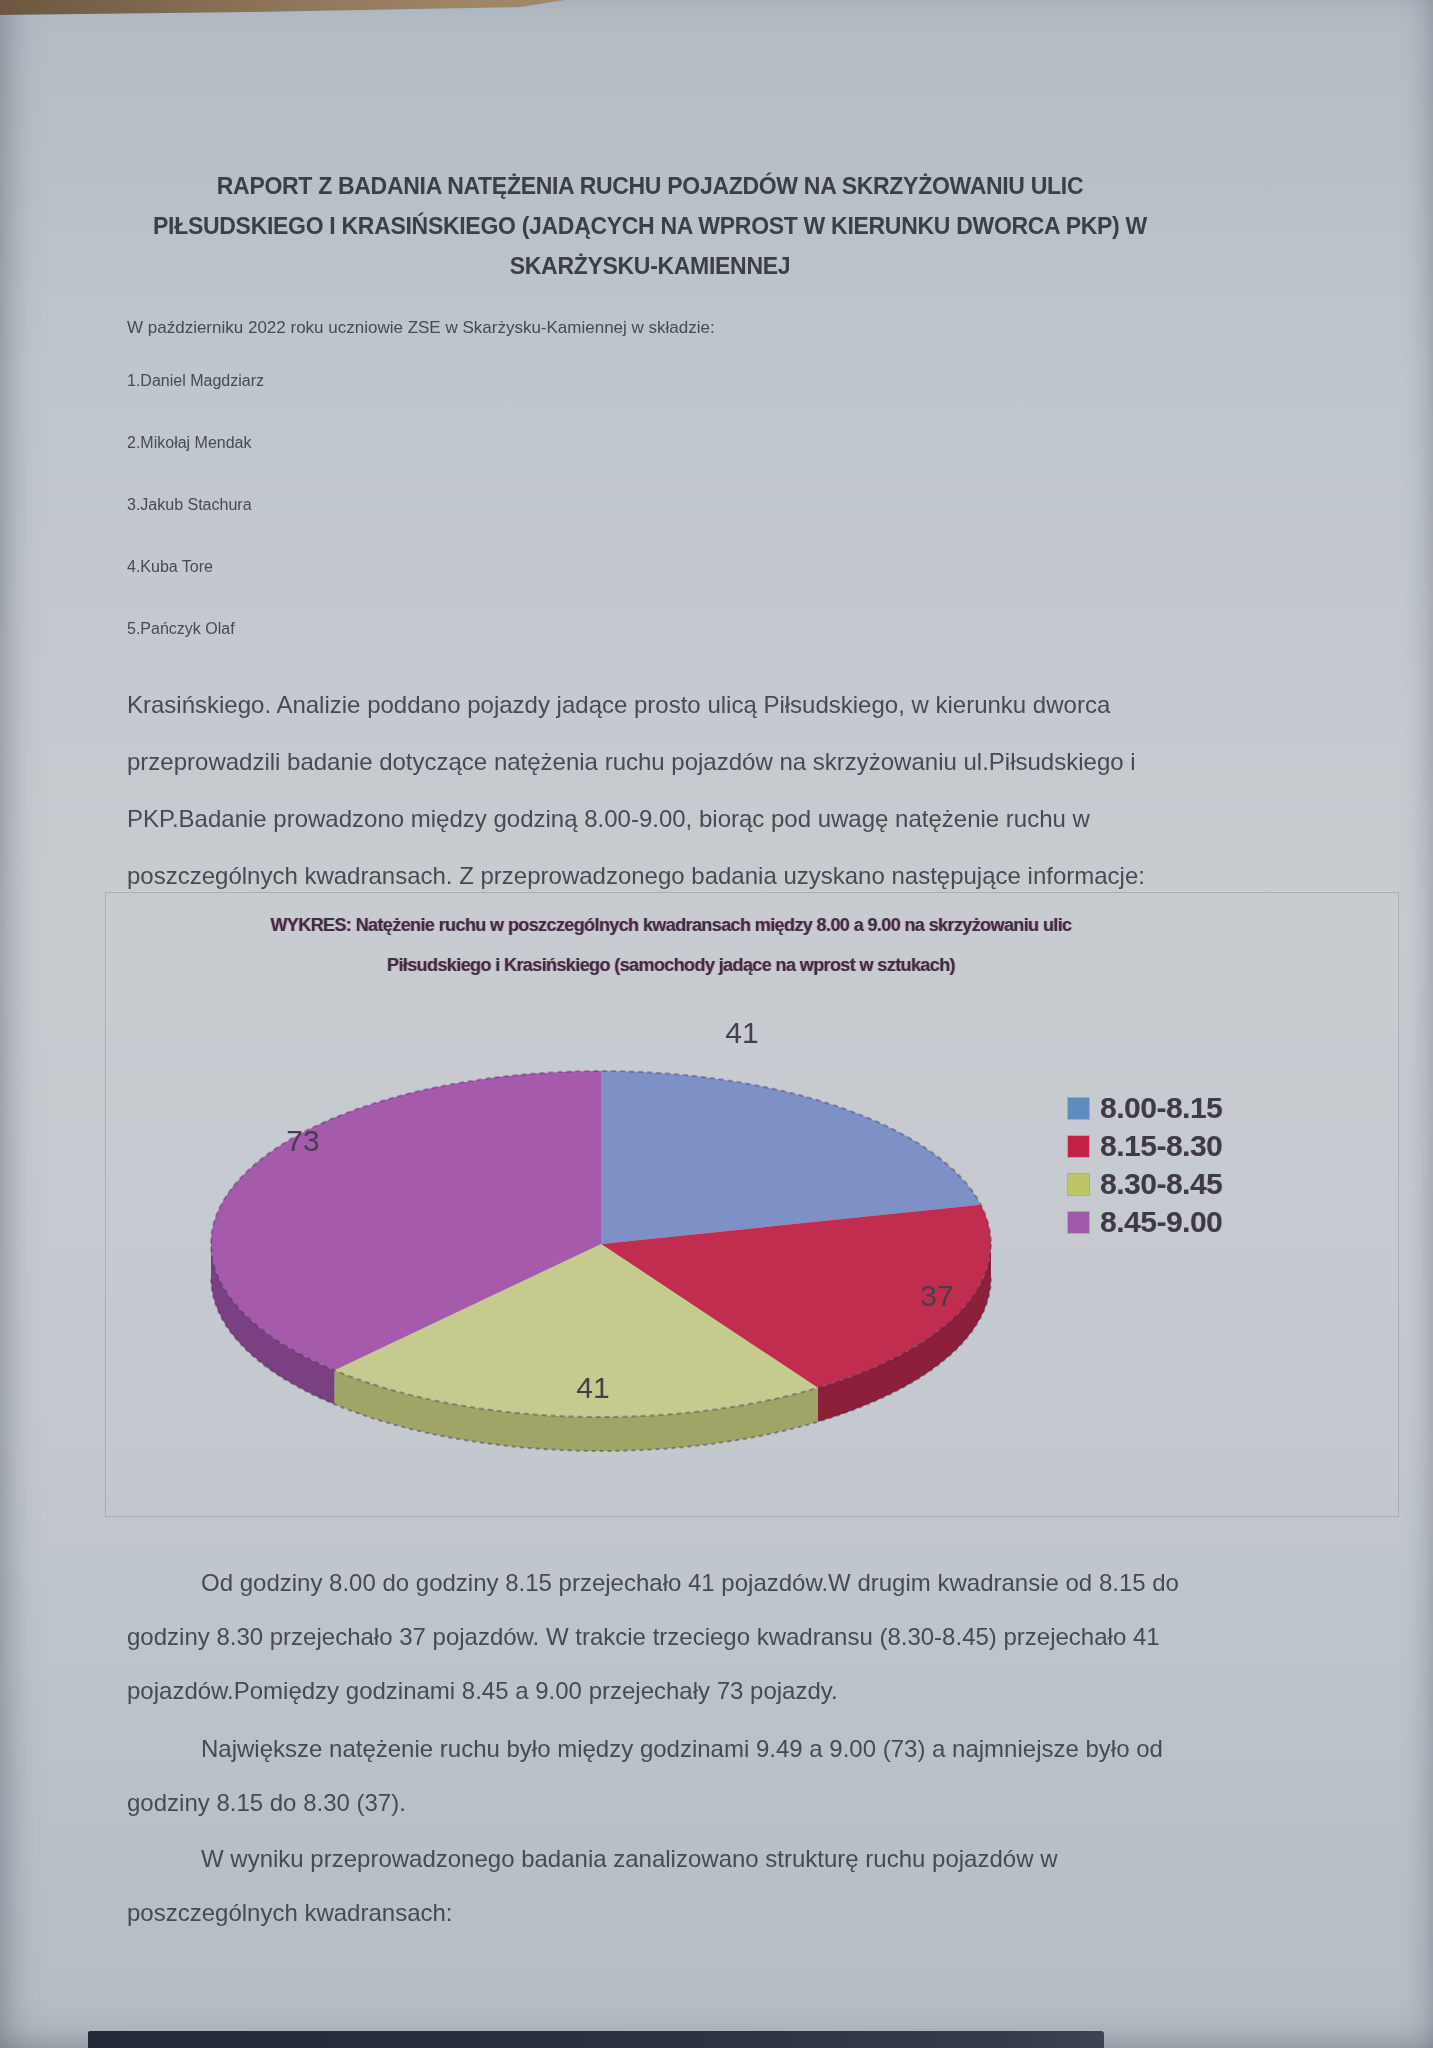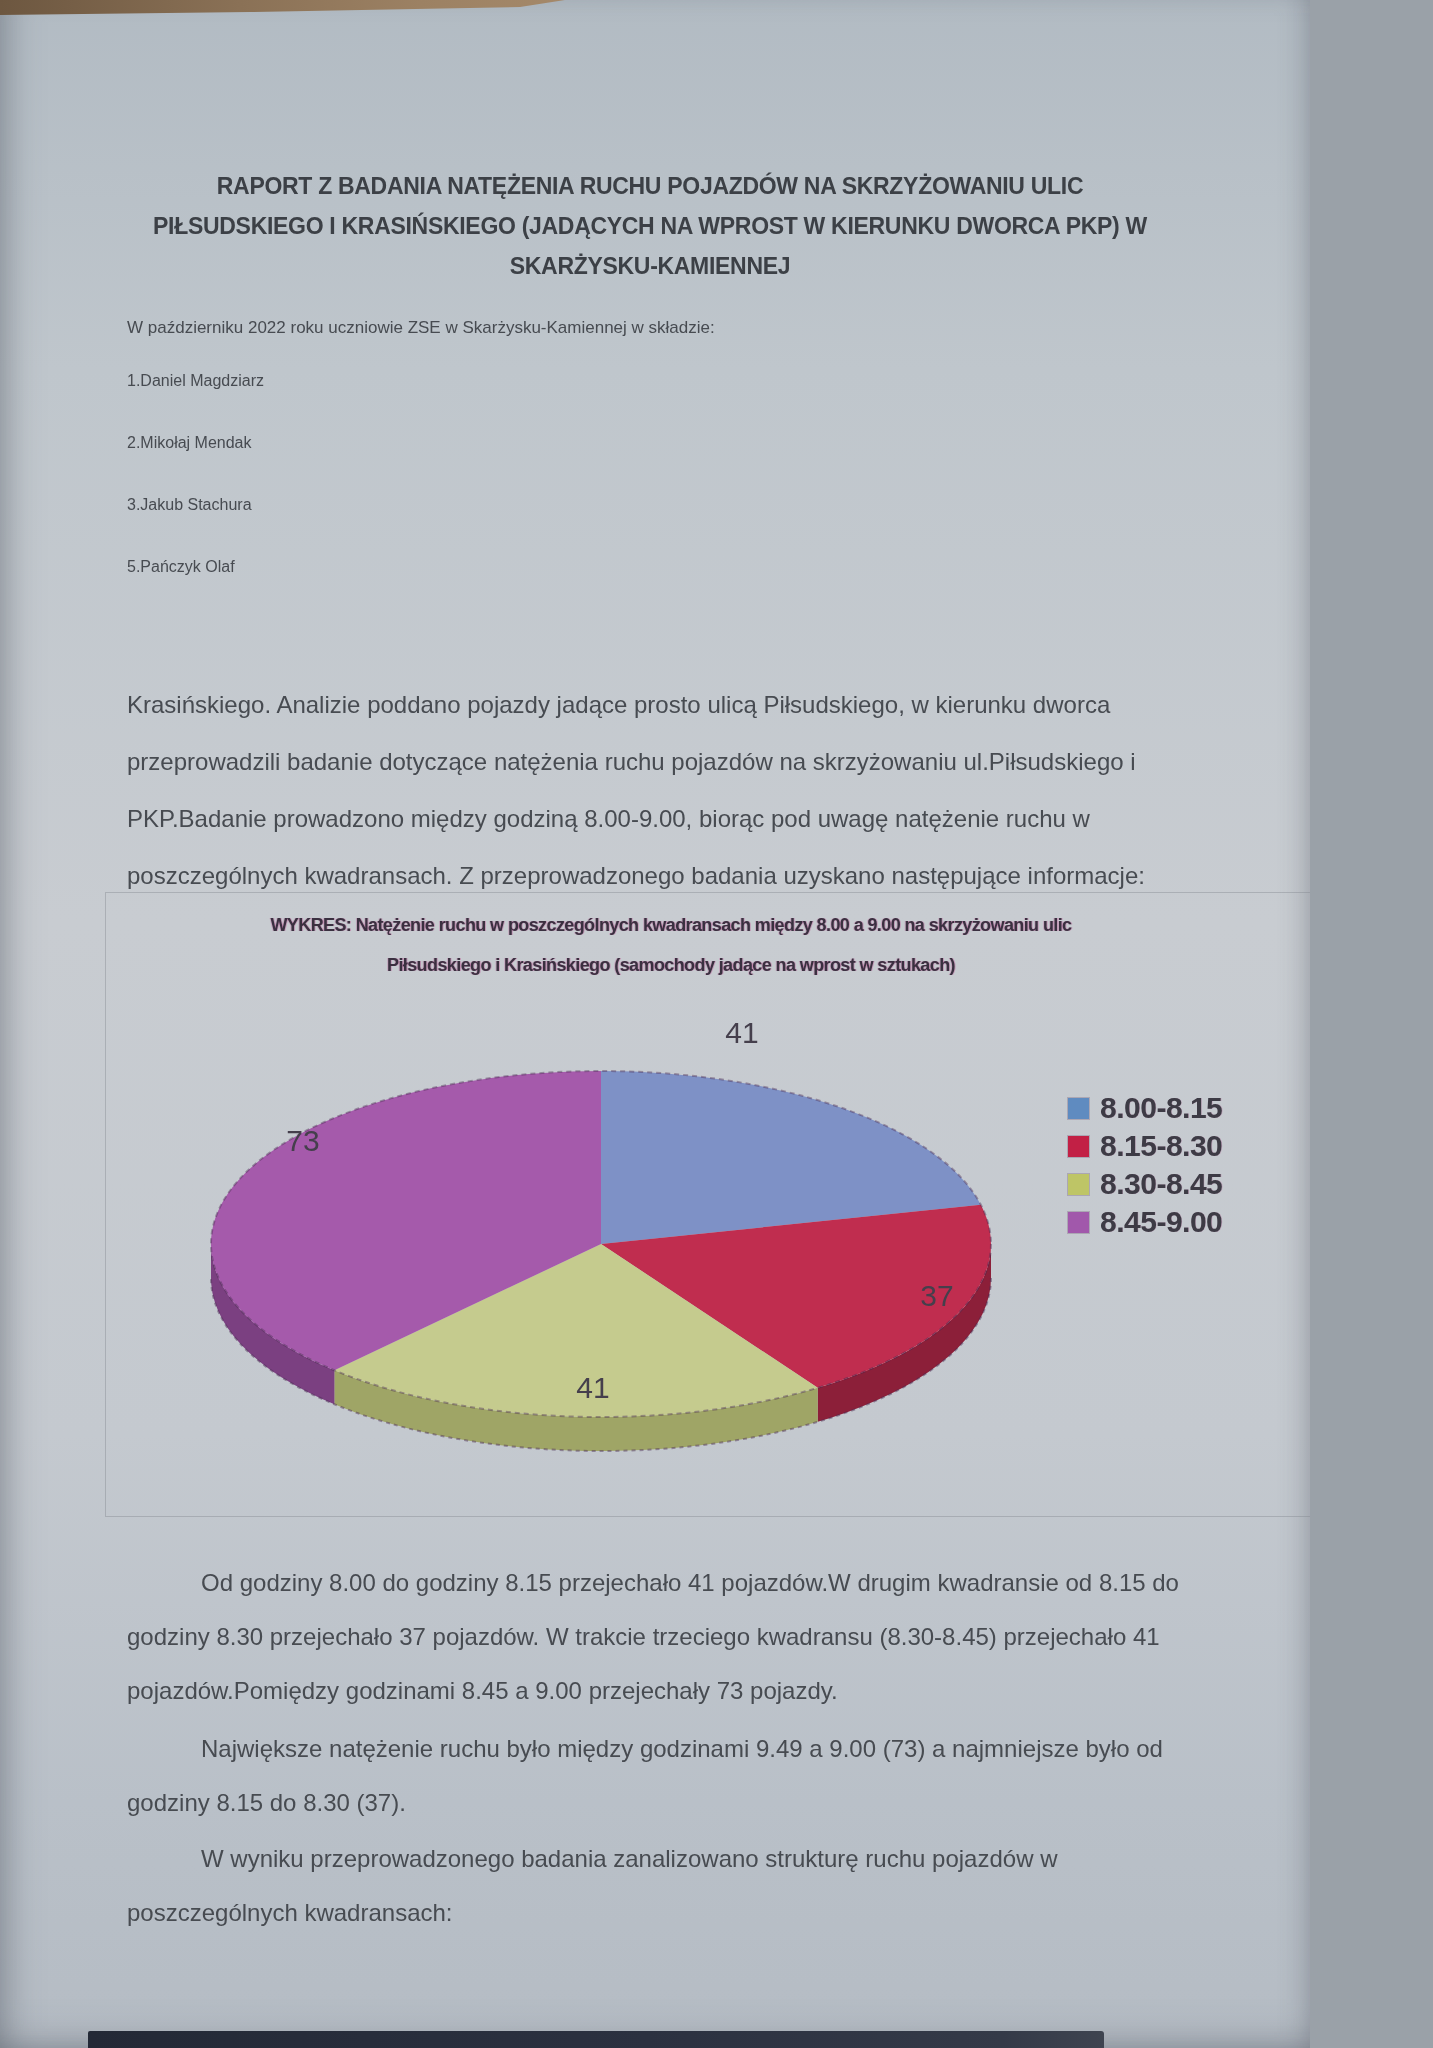--- a/index.html
+++ b/index.html
@@ -1,17 +1,17 @@
 <!DOCTYPE html>
 <html><head>
 <meta charset="utf-8">
 <style>
   html,body{margin:0;padding:0;background:#9aa1a8;}
   .page{
-    position:relative;width:1310px;height:2048px;overflow:hidden;
+    position:relative;width:1433px;height:2048px;overflow:hidden;
     background:linear-gradient(180deg,#b2bbc3 0%,#bfc6cc 18%,#c8ccd1 45%,#c4c9cf 70%,#b9c0c8 88%,#b5bcc4 100%);
     box-shadow:inset 26px 0 38px -24px rgba(80,86,96,.55), inset -20px 0 30px -20px rgba(90,96,106,.45),
                inset 0 -26px 40px -26px rgba(90,96,106,.5);
     font-family:"Liberation Sans", sans-serif;color:#45494f;text-decoration:underline;
   }
   .table-edge-top{
     position:absolute;top:0;left:0;width:600px;height:16px;
     background:linear-gradient(90deg,#6d5740 0%,#8a7156 40%,#9c8163 70%,#a68a6b 100%);
     clip-path:polygon(0 0,565px 0,520px 7px,250px 12px,0 15px);
   }
@@ -64,20 +64,21 @@
     <div class="tl">PIŁSUDSKIEGO I KRASIŃSKIEGO (JADĄCYCH NA WPROST W KIERUNKU DWORCA PKP) W</div>
     <div class="tl">SKARŻYSKU-KAMIENNEJ</div>
   </div>
 
   <div class="bodyline intro">W październiku 2022 roku uczniowie ZSE w Skarżysku-Kamiennej w składzie:</div>
 
   <div class="members">
     <div class="member">1.Daniel Magdziarz</div>
     <div class="member">2.Mikołaj Mendak</div>
     <div class="member">3.Jakub Stachura</div>
+    <div class="member">4.Kuba Tore</div>
     <div class="member">5.Pańczyk Olaf</div>
   </div>
 
   <div class="para para1">
     <div class="pl">Krasińskiego. Analizie poddano pojazdy jadące prosto ulicą Piłsudskiego, w kierunku dworca</div>
     <div class="pl">przeprowadzili badanie dotyczące natężenia ruchu pojazdów na skrzyżowaniu ul.Piłsudskiego i</div>
     <div class="pl">PKP.Badanie prowadzono między godziną 8.00-9.00, biorąc pod uwagę natężenie ruchu w</div>
     <div class="pl">poszczególnych kwadransach. Z przeprowadzonego badania uzyskano następujące informacje:</div>
   </div>
 

